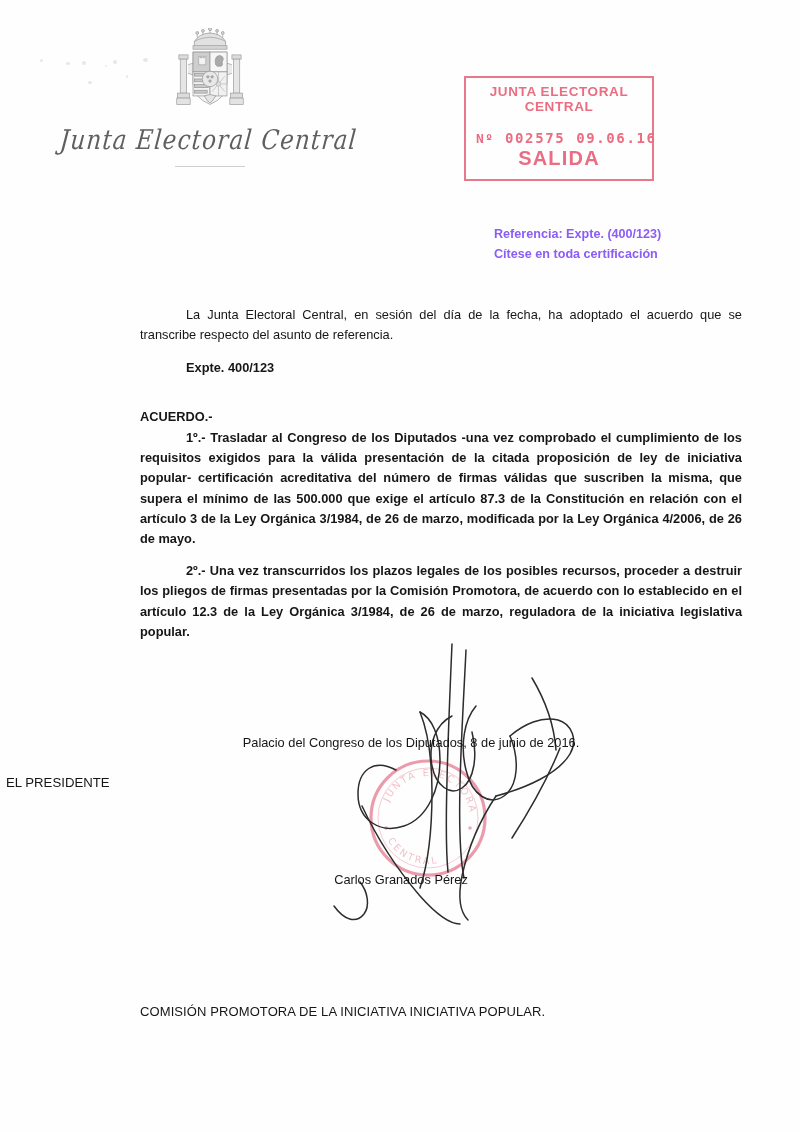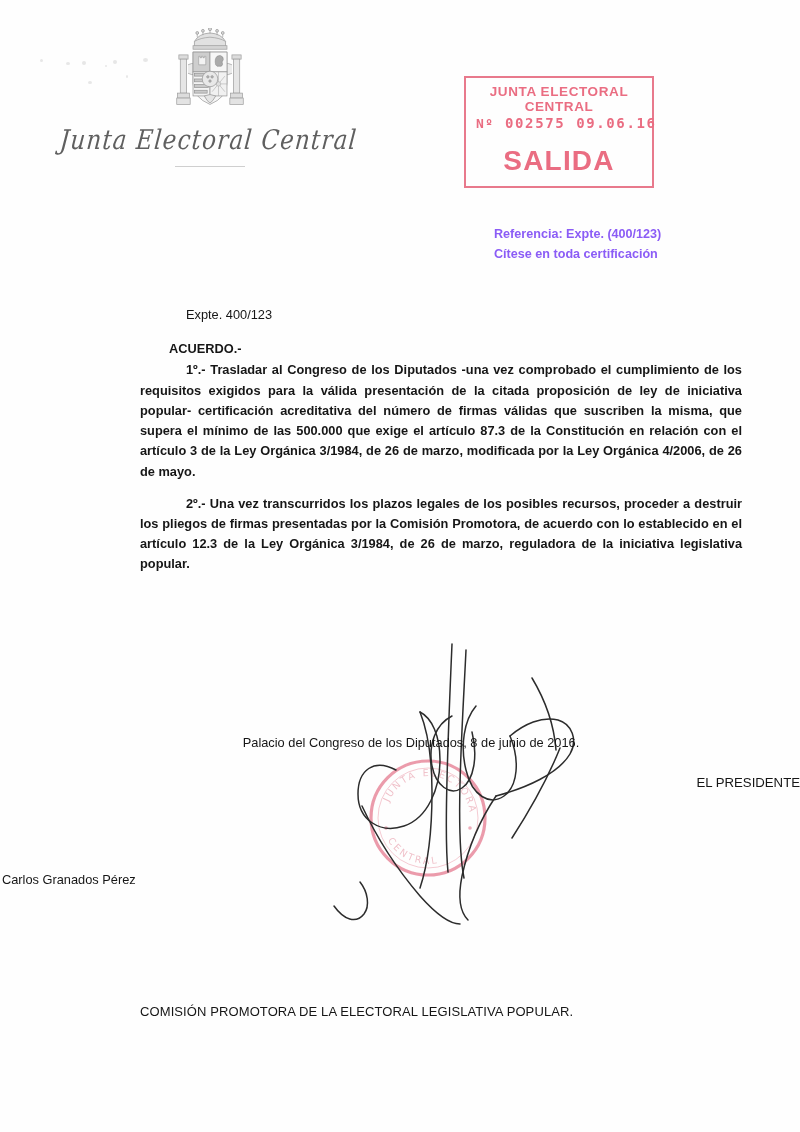--- a/index.html
+++ b/index.html
@@ -83,32 +83,32 @@
   .stamp-org {
     font-size: 13.5px;
     font-weight: bold;
     line-height: 1.14;
     letter-spacing: 0.6px;
   }
   .stamp-numline {
     display: flex;
     align-items: baseline;
     gap: 11px;
-    margin-top: 0;
+    margin-top: 15px;
     font-family: "DejaVu Sans Mono", "Liberation Mono", monospace;
     font-size: 14px;
     font-weight: bold;
     letter-spacing: 1.2px;
     padding-left: 2px;
   }
   .stamp-no { font-size: 13px; }
   .stamp-digits { letter-spacing: 1.6px; }
   .stamp-salida {
-    margin-top: 14px;
-    font-size: 28px;
+    margin-top: 1px;
+    font-size: 20px;
     font-weight: bold;
     letter-spacing: 1.2px;
   }
 
   
   .reference {
     position: absolute;
     left: 494px;
     top: 225px;
     font-size: 12.6px;
@@ -126,30 +126,29 @@
     font-size: 12.8px;
     line-height: 1.58;
     color: #161616;
   }
   .body-copy p {
     margin: 0 0 13px 0;
     text-align: justify;
     text-indent: 46px;
   }
   .body-copy p.heading {
-    font-weight: normal;
+    font-weight: bold;
     text-indent: 46px;
-    margin-bottom: 14px;
+    margin-bottom: 28px;
   }
   .body-copy p.heading-left {
     font-weight: bold;
     text-indent: 0;
     text-align: left;
     margin-bottom: 1px;
-    margin-left: 29px;
   }
   .body-copy p.tight { margin-bottom: 12px; font-weight: bold; }
 
   
   .sign-zone {
     position: absolute;
     left: 0;
     top: 735px;
     width: 797px;
     height: 190px;
@@ -163,32 +162,32 @@
     font-size: 12.8px;
     color: #161616;
     padding-left: 22px;
     box-sizing: border-box;
   }
   .president-title {
     position: absolute;
     left: 0;
     top: 40px;
     width: 800px;
-    text-align: right;
+    text-align: left;
     font-size: 13.2px;
     color: #161616;
     padding-left: 6px;
     box-sizing: border-box;
   }
   .signer-name {
     position: absolute;
     left: 0;
     top: 137px;
     width: 800px;
-    text-align: left;
+    text-align: center;
     font-size: 12.8px;
     color: #161616;
     padding-left: 2px;
     box-sizing: border-box;
   }
   .round-stamp {
     position: absolute;
     left: 366px;
     top: 756px;
     width: 124px;
@@ -308,20 +307,21 @@
     </div>
     <div class="stamp-salida">SALIDA</div>
   </div>
 
   <div class="reference">
     <div>Referencia: Expte. (400/123)</div>
     <div>Cítese en toda certificación</div>
   </div>
 
   <div class="body-copy">
+    <p>La Junta Electoral Central, en sesión del día de la fecha, ha adoptado el acuerdo que se transcribe respecto del asunto de referencia.</p>
     <p class="heading">Expte. 400/123</p>
     <p class="heading-left">ACUERDO.-</p>
     <p class="tight">1º.- Trasladar al Congreso de los Diputados -una vez comprobado el cumplimiento de los requisitos exigidos para la válida presentación de la citada proposición de ley de iniciativa popular- certificación acreditativa del número de firmas válidas que suscriben   la misma, que supera el mínimo de las 500.000 que exige el artículo 87.3 de la Constitución en relación con el artículo 3 de la Ley Orgánica 3/1984, de 26 de marzo, modificada por la Ley Orgánica 4/2006, de 26 de mayo.</p>
     <p class="tight">2º.- Una vez transcurridos los plazos legales de los posibles recursos, proceder a destruir los pliegos de firmas presentadas por la Comisión Promotora, de acuerdo con lo establecido en el artículo 12.3 de la Ley Orgánica 3/1984, de 26 de marzo, reguladora de la iniciativa legislativa popular.</p>
   </div>
 
   <svg class="round-stamp" viewBox="0 0 124 124" aria-hidden="true">
     <defs>
       <path id="sealArcTop" d="M 20,62 A 42,42 0 0 1 104,62"></path>
       <path id="sealArcBottom" d="M 16,62 A 46,46 0 0 0 108,62"></path>
@@ -354,15 +354,15 @@
       <path d="M260 128 C248 158 230 190 212 218"></path>
     </g>
   </svg>
 
   <div class="sign-zone">
     <div class="place-date">Palacio del Congreso de los Diputados, 8 de junio de 2016.</div>
     <div class="president-title">EL PRESIDENTE</div>
     <div class="signer-name">Carlos Granados Pérez</div>
   </div>
 
-  <div class="addressee">COMISIÓN PROMOTORA DE LA ELECTORAL LEGISLATIVA POPULAR.</div>
+  <div class="addressee">COMISIÓN PROMOTORA DE LA INICIATIVA INICIATIVA POPULAR.</div>
 
 </div>
 
 </body></html>

